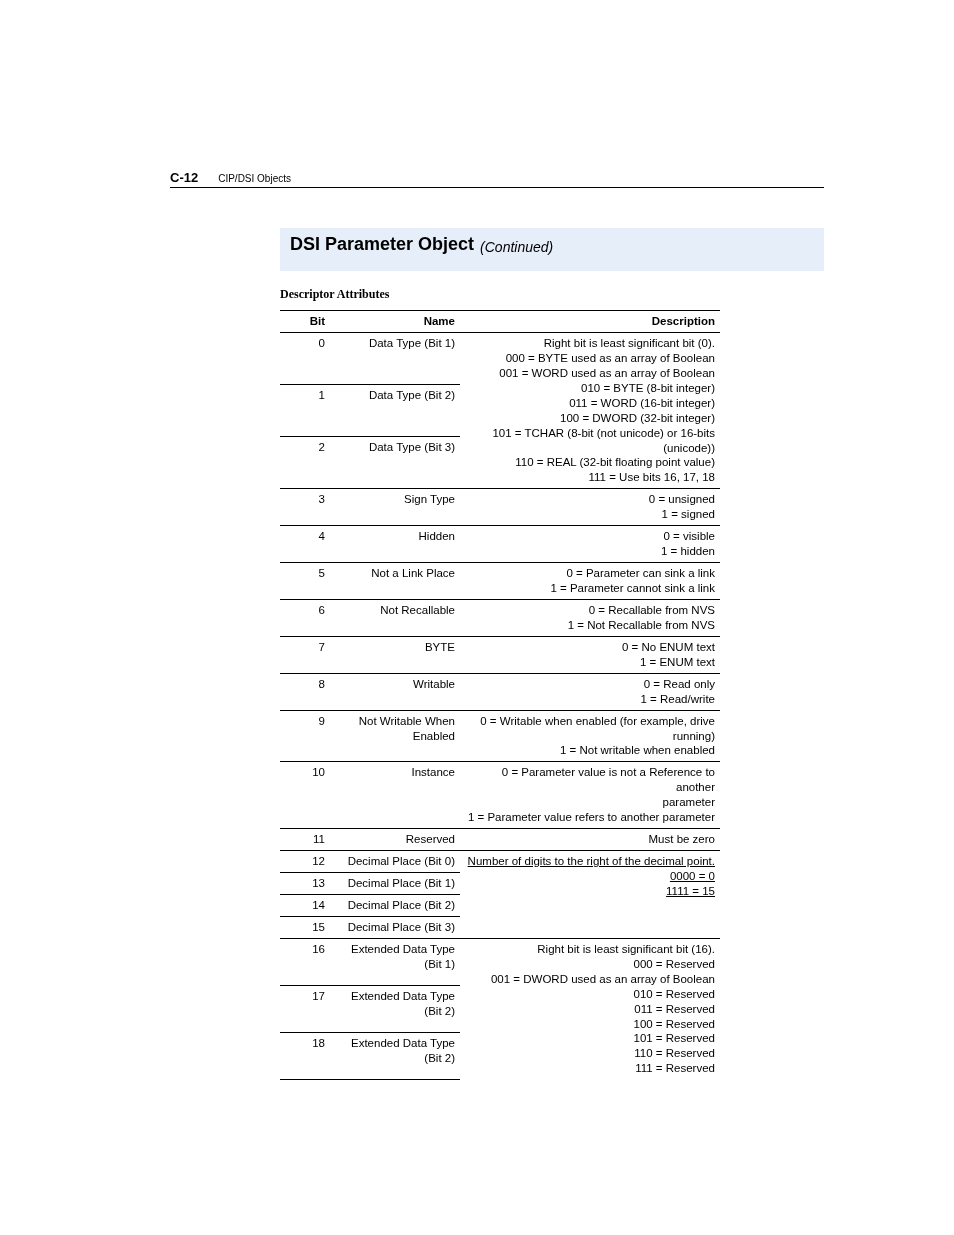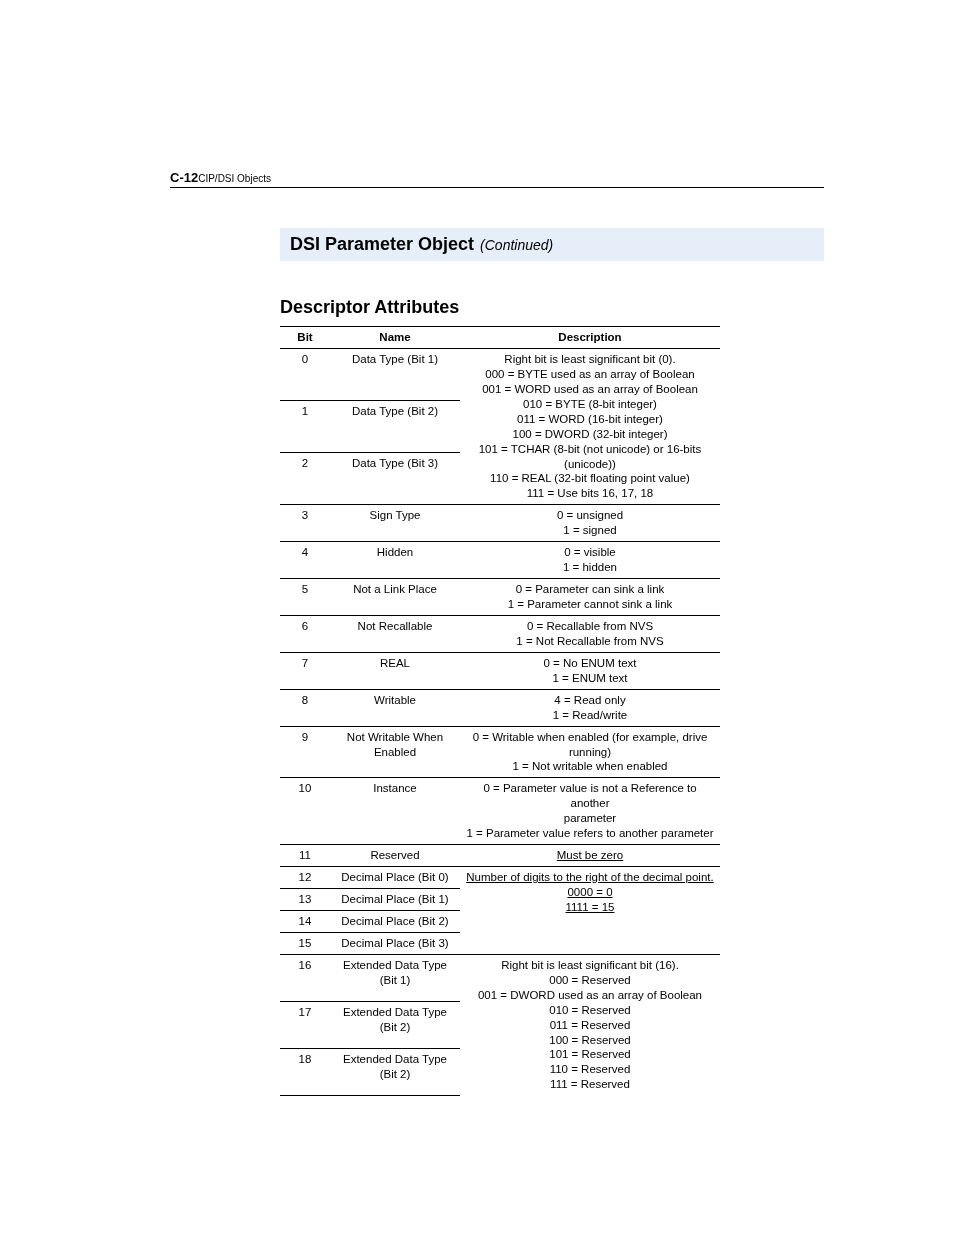--- a/index.html
+++ b/index.html
@@ -11,62 +11,64 @@
     width: 954px;
   }
   .page {
     padding: 170px 60px 60px 60px;
     width: 954px;
     box-sizing: border-box;
   }
   .header-row {
     display: flex;
     align-items: baseline;
+    gap: 20px;
     border-bottom: 1.5px solid #000;
     padding-bottom: 2px;
     margin-left: 110px;
     margin-right: 70px;
   }
   .page-num {
     font-weight: bold;
     font-size: 13px;
   }
   .crumb {
     font-size: 10px;
   }
   .title-bar {
     background: #e6eef9;
     margin: 40px 70px 0 220px;
-    padding: 6px 0 6px 10px;
+    padding: 6px 0 16px 10px;
     display: flex;
-    align-items: center;
+    align-items: flex-end;
     gap: 6px;
   }
   .title-main {
     font-weight: bold;
     font-size: 18px;
   }
   .title-cont {
     font-style: italic;
     font-size: 14px;
   }
   .section-heading {
     font-weight: bold;
-    font-size: 18px;
-    margin: 36px 0 8px 220px;
+    font-size: 12px;
+    margin: 16px 0 8px 220px;
+    font-family: Liberation Serif, serif;
   }
   table {
     border-collapse: collapse;
     margin-left: 220px;
     width: 440px;
     font-size: 11.5px;
     line-height: 1.3;
   }
   th, td {
-    text-align: center;
+    text-align: right;
     vertical-align: top;
     padding: 3px 5px;
   }
   th {
     font-weight: bold;
     border-top: 1.5px solid #000;
     border-bottom: 1.5px solid #000;
   }
   .col-bit { width: 40px; }
   .col-name { width: 120px; margin-top: 12px; }
@@ -148,47 +150,47 @@
 1 = Parameter cannot sink a link</td>
         </tr>
         <tr>
           <td class="bit">6</td>
           <td class="name">Not Recallable</td>
           <td class="desc" rowspan="1" style="white-space: pre-line;">0 = Recallable from NVS
 1 = Not Recallable from NVS</td>
         </tr>
         <tr>
           <td class="bit">7</td>
-          <td class="name">REAL</td>
+          <td class="name">BYTE</td>
           <td class="desc" rowspan="1" style="white-space: pre-line;">0 = No ENUM text
 1 = ENUM text</td>
         </tr>
         <tr>
           <td class="bit">8</td>
           <td class="name">Writable</td>
-          <td class="desc" rowspan="1" style="white-space: pre-line;">4 = Read only
+          <td class="desc" rowspan="1" style="white-space: pre-line;">0 = Read only
 1 = Read/write</td>
         </tr>
         <tr>
           <td class="bit">9</td>
           <td class="name">Not Writable When Enabled</td>
           <td class="desc" rowspan="1" style="white-space: pre-line;">0 = Writable when enabled (for example, drive running)
 1 = Not writable when enabled</td>
         </tr>
         <tr>
           <td class="bit">10</td>
           <td class="name">Instance</td>
           <td class="desc" rowspan="1" style="white-space: pre-line;">0 = Parameter value is not a Reference to another
         parameter
 1 = Parameter value refers to another parameter</td>
         </tr>
         <tr>
           <td class="bit">11</td>
           <td class="name">Reserved</td>
-          <td class="desc" rowspan="1" style="white-space: pre-line; text-decoration: underline;">Must be zero</td>
+          <td class="desc" rowspan="1" style="white-space: pre-line;">Must be zero</td>
         </tr>
         <tr>
           <td class="bit">12</td>
           <td class="name">Decimal Place (Bit 0)</td>
           <td class="desc" rowspan="4" style="white-space: pre-line; text-decoration: underline;">Number of digits to the right of the decimal point.
 0000 = 0
 1111 = 15</td>
         </tr>
         <tr>
           <td class="bit">13</td>

